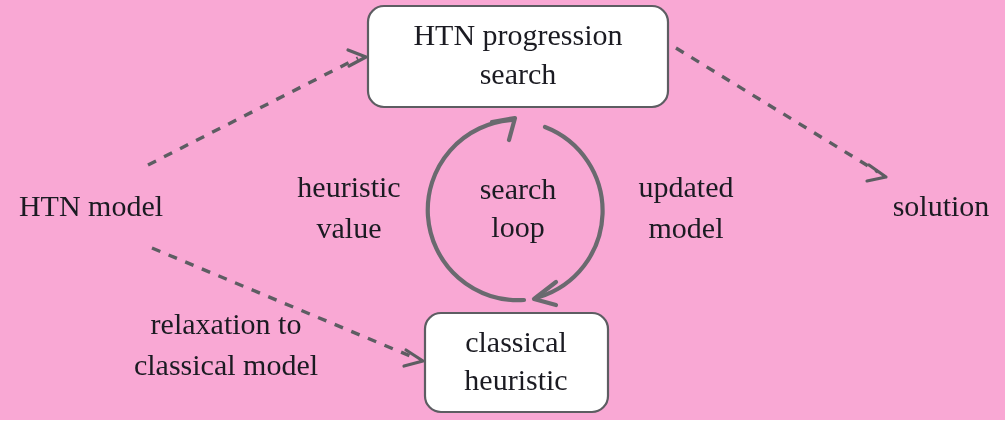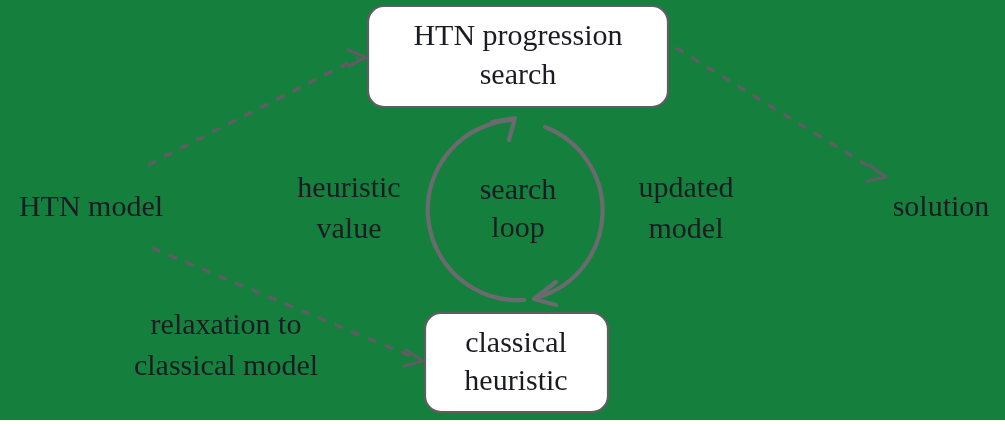--- a/index.html
+++ b/index.html
@@ -4,21 +4,21 @@
 <style>
   html, body {
     margin: 0;
     padding: 0;
     background: #ffffff;
   }
   #diagram-root {
     position: relative;
     width: 1005px;
     height: 420px;
-    background: #15803d;
+    background: #f9a8d4;
     font-family: "Liberation Serif", "DejaVu Serif", serif;
     overflow: hidden;
   }
   svg.diagram-canvas {
     position: absolute;
     left: 0;
     top: 0;
     width: 1005px;
     height: 425px;
   }

